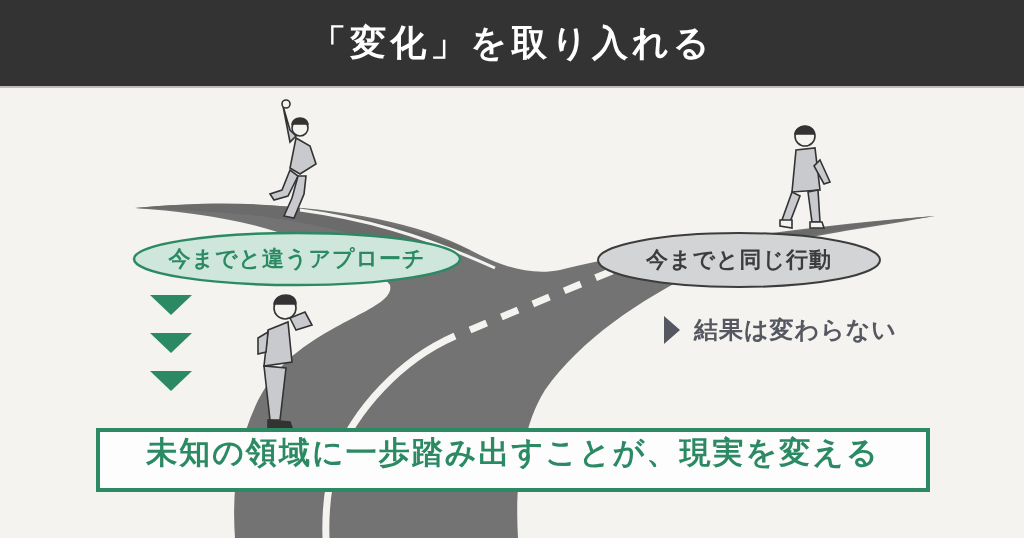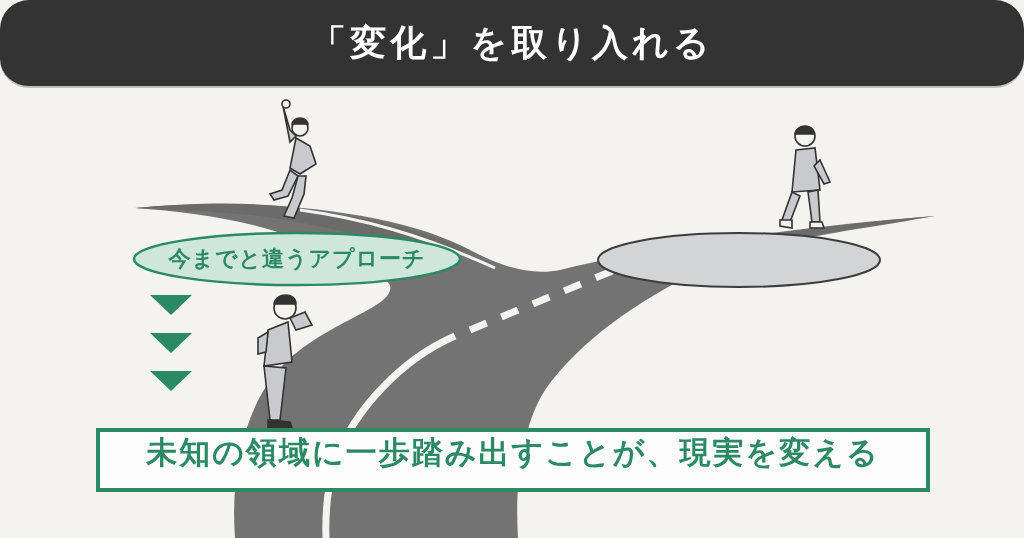--- a/index.html
+++ b/index.html
@@ -4,21 +4,20 @@
 <style>
   * { margin: 0; padding: 0; box-sizing: border-box; }
   html, body { width: 1024px; height: 538px; overflow: hidden; background: #f4f3ef; }
   body { position: relative; font-family: "DejaVu Sans", "Liberation Sans", sans-serif; }
 
   .header {
     position: absolute; left: 0; top: 0; width: 1024px; height: 88px;
     background: #333333;
     display: flex; align-items: center; justify-content: center;
     border-bottom: 2px solid #bdbdbd;
-    border-radius: 29px;
   }
   .header-title {
     color: #ffffff; font-size: 36px; font-weight: bold; letter-spacing: 4px;
   }
 
   .scene { position: absolute; left: 0; top: 90px; width: 1024px; height: 448px; }
   .scene svg { position: absolute; left: 0; top: 0; }
 
   .ellipse-label {
     position: absolute; display: flex; align-items: center; justify-content: center;
@@ -105,21 +104,26 @@
       <path d="M796,60 L815,58 L820,100 L792,102 Z"></path>
       <path d="M820,70 L830,92 L824,94 L814,76 Z"></path>
       <path d="M792,102 L782,130 L790,132 L800,106 Z"></path>
       <path d="M808,102 L812,132 L820,132 L818,100 Z"></path>
       <path d="M780,130 L792,130 L792,138 L780,136 Z" fill="#f4f3ef"></path>
       <path d="M810,132 L822,132 L824,138 L810,138 Z" fill="#f4f3ef"></path>
     </g>
   </svg>
 
   <div class="ellipse-label label-new">今までと違うアプローチ</div>
+  <div class="ellipse-label label-same">今までと同じ行動</div>
 
+  <div class="result">
+    <span class="result-arrow"></span>
+    <span class="result-text">結果は変わらない</span>
+  </div>
 
   <div class="down-arrows">
     <div class="down-arrow"></div>
     <div class="down-arrow"></div>
     <div class="down-arrow"></div>
   </div>
 
   <div class="message-box">
     <span class="message-text">未知の領域に一歩踏み出すことが、現実を変える</span>
   </div>

